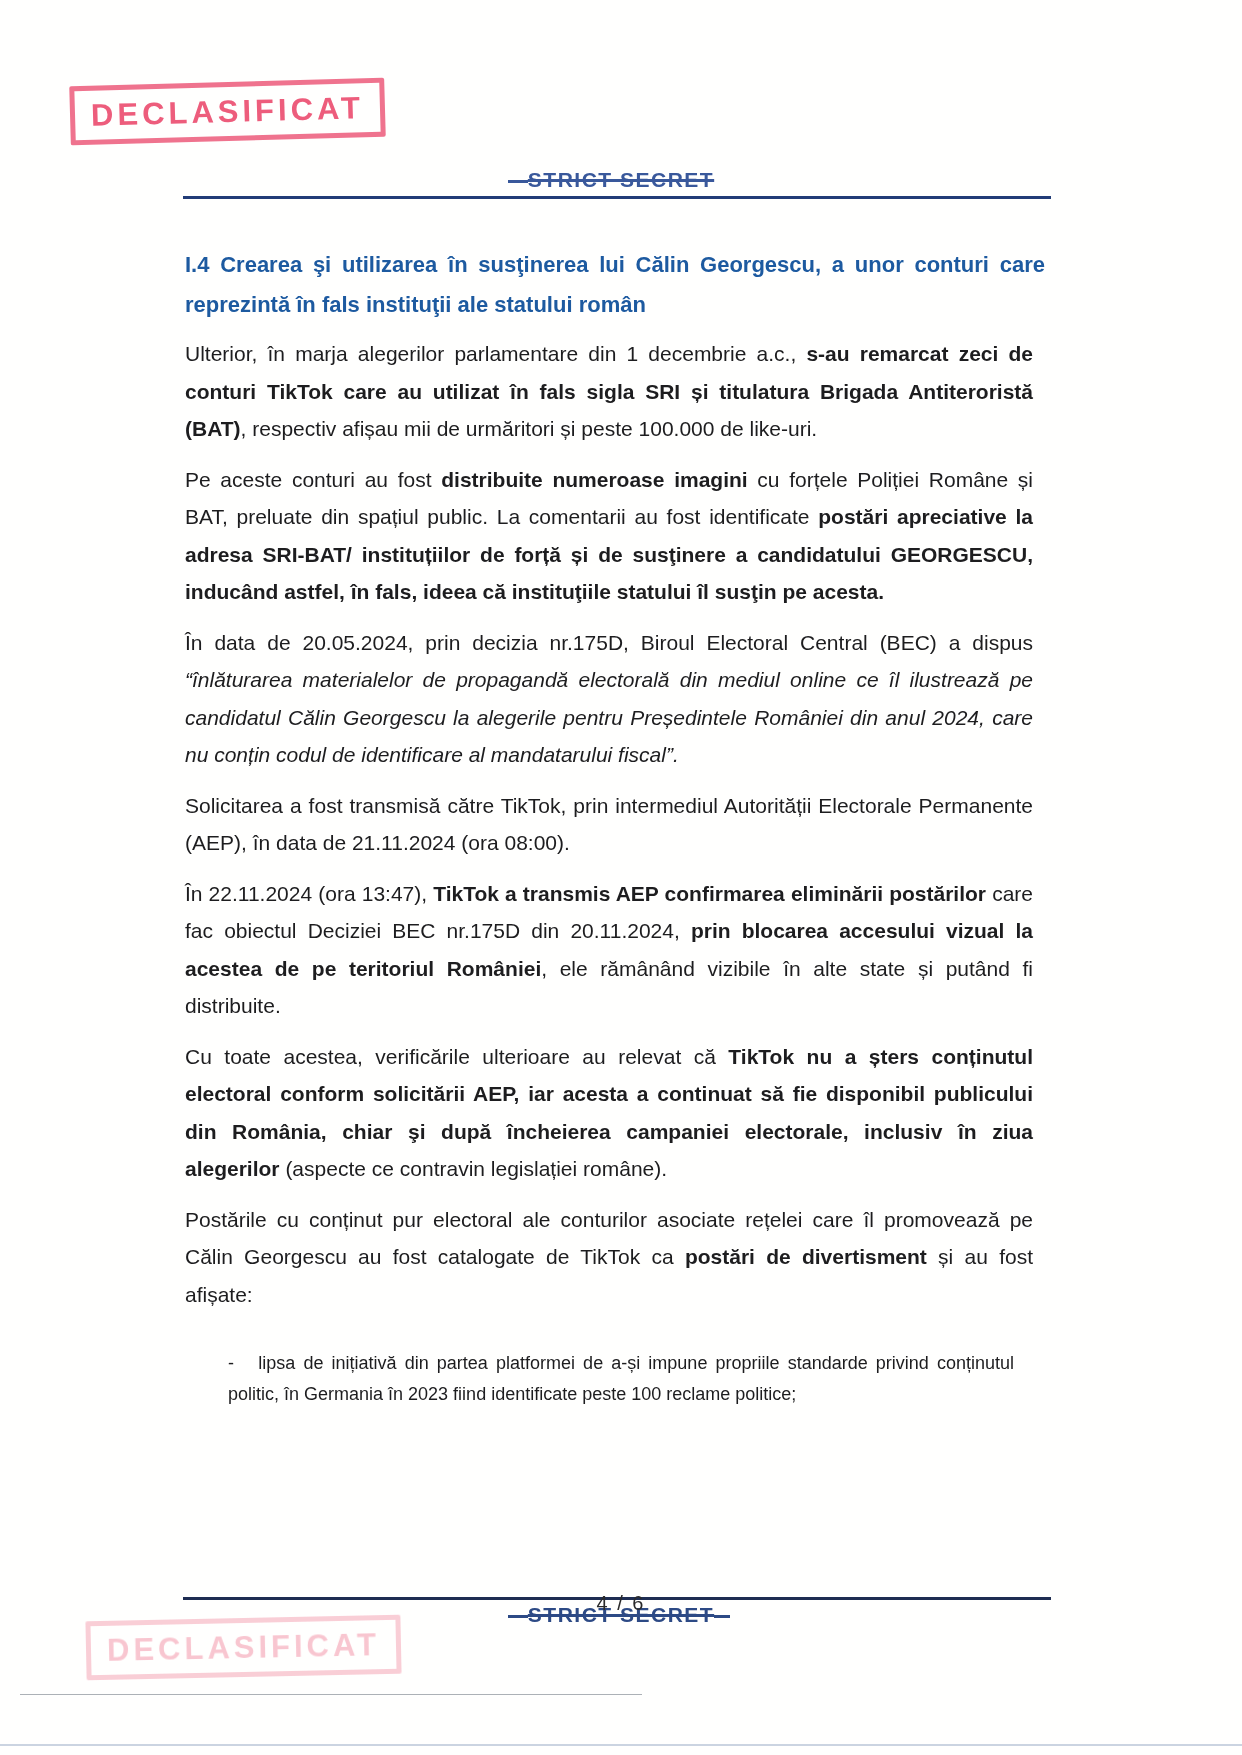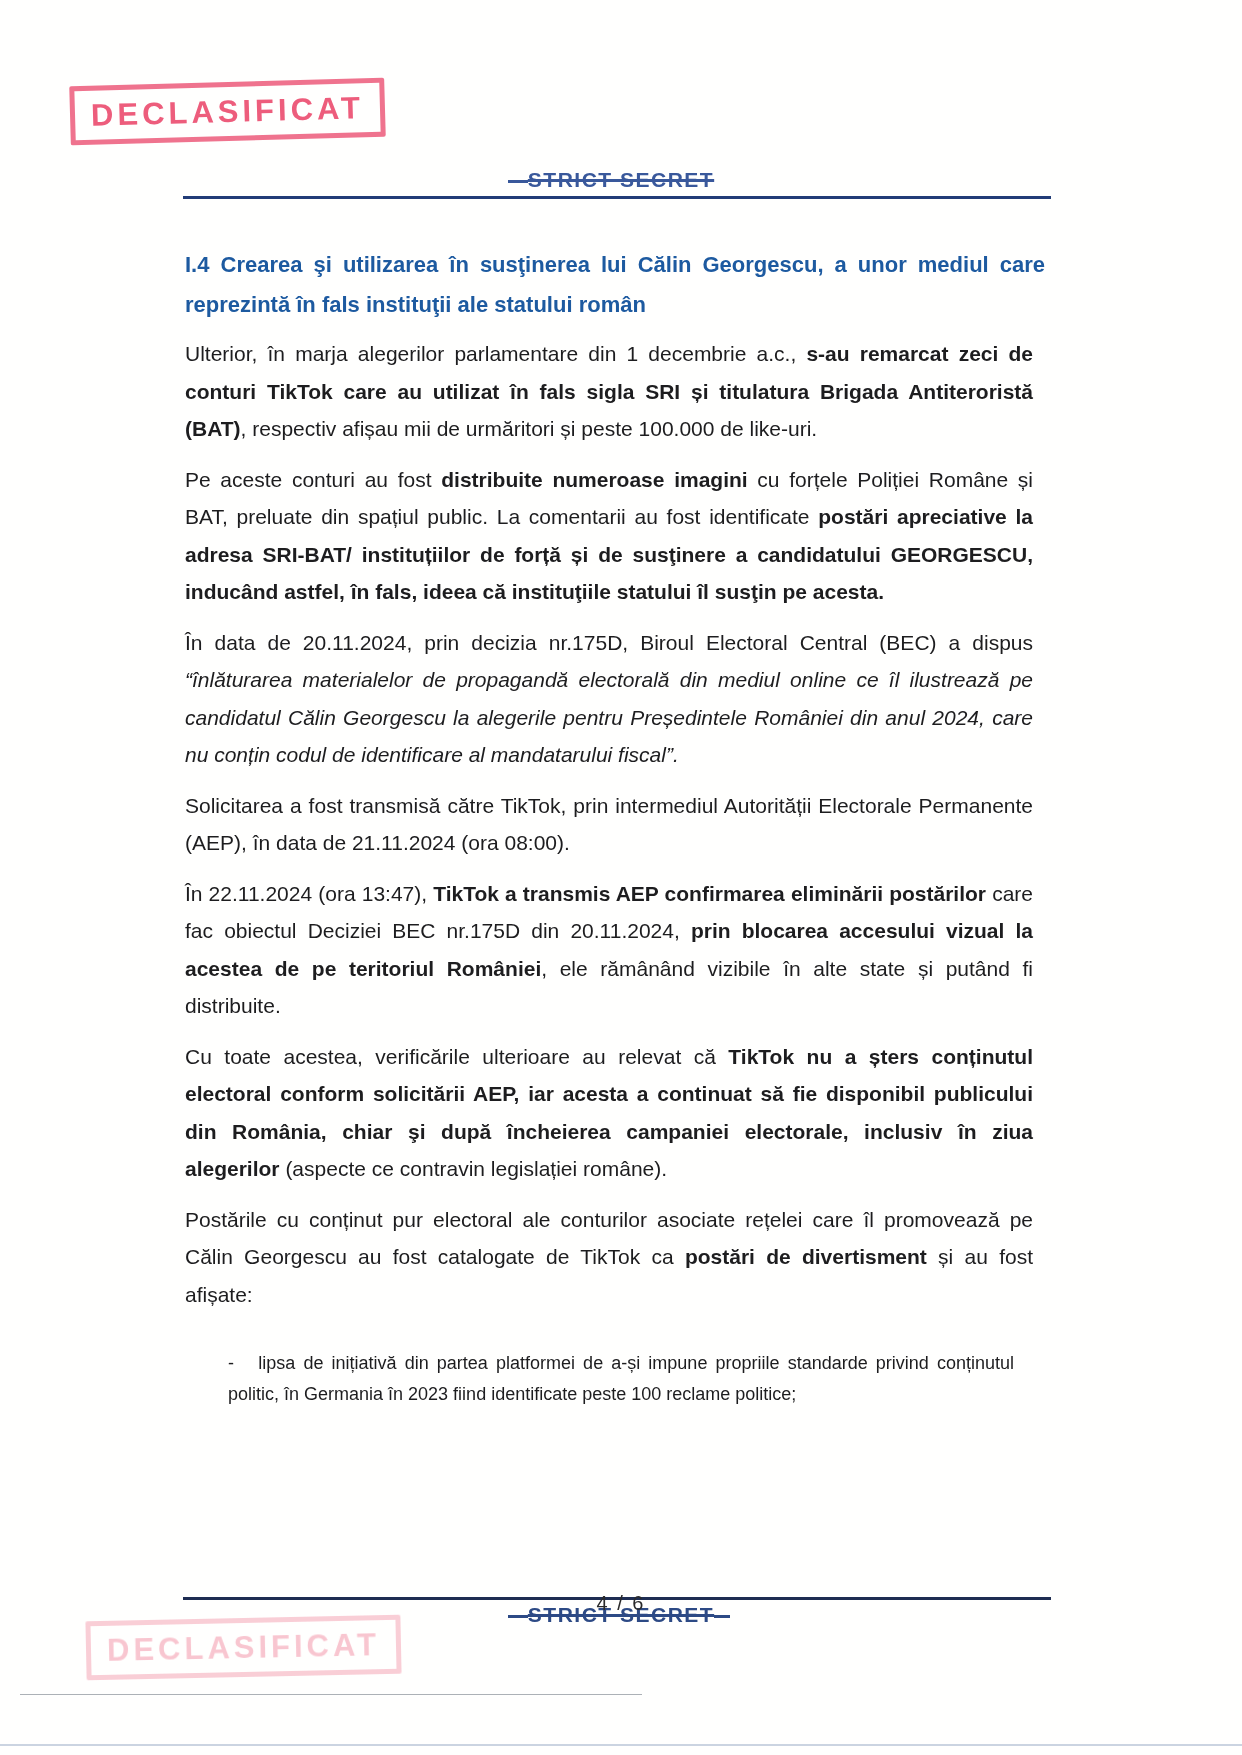--- a/index.html
+++ b/index.html
@@ -72,24 +72,24 @@
   <div class="stamp stamp-top">
     <span>DECLASIFICAT</span>
   </div>
 
   <div class="classification-row row-header">
     <span class="classification">STRICT SECRET</span>
   </div>
   <div class="header-rule"></div>
 
   <main class="content">
-      <h2 class="doc-heading"><span>I.4 Crearea şi utilizarea în susţinerea lui Călin Georgescu, a unor mediul care reprezintă în fals instituţii ale statului român</span></h2>
+      <h2 class="doc-heading"><span>I.4 Crearea şi utilizarea în susţinerea lui Călin Georgescu, a unor conturi care reprezintă în fals instituţii ale statului român</span></h2>
       <p class="para"><span>Ulterior, în marja alegerilor parlamentare din 1 decembrie a.c., </span><b>s-au remarcat zeci de conturi TikTok care au utilizat în fals sigla SRI și titulatura Brigada Antiteroristă (BAT)</b><span>, respectiv afișau mii de urmăritori și peste 100.000 de like-uri.</span></p>
       <p class="para"><span>Pe aceste conturi au fost </span><b>distribuite numeroase imagini</b><span> cu forțele Poliției Române și BAT, preluate din spațiul public. La comentarii au fost identificate </span><b>postări apreciative la adresa SRI-BAT/ instituțiilor de forță și de susţinere a candidatului GEORGESCU, inducând astfel, în fals, ideea că instituţiile statului îl susţin pe acesta.</b></p>
-      <p class="para"><span>În data de 20.11.2024, prin decizia nr.175D, Biroul Electoral Central (BEC) a dispus </span><i>“înlăturarea materialelor de propagandă electorală din mediul online ce îl ilustrează pe candidatul Călin Georgescu la alegerile pentru Președintele României din anul 2024, care nu conțin codul de identificare al mandatarului fiscal”.</i></p>
+      <p class="para"><span>În data de 20.05.2024, prin decizia nr.175D, Biroul Electoral Central (BEC) a dispus </span><i>“înlăturarea materialelor de propagandă electorală din mediul online ce îl ilustrează pe candidatul Călin Georgescu la alegerile pentru Președintele României din anul 2024, care nu conțin codul de identificare al mandatarului fiscal”.</i></p>
       <p class="para"><span>Solicitarea a fost transmisă către TikTok, prin intermediul Autorității Electorale Permanente (AEP), în data de 21.11.2024 (ora 08:00).</span></p>
       <p class="para"><span>În 22.11.2024 (ora 13:47), </span><b>TikTok a transmis AEP confirmarea eliminării postărilor</b><span> care fac obiectul Deciziei BEC nr.175D din 20.11.2024, </span><b>prin blocarea accesului vizual la acestea de pe teritoriul României</b><span>, ele rămânând vizibile în alte state și putând fi distribuite.</span></p>
       <p class="para"><span>Cu toate acestea, verificările ulterioare au relevat că </span><b>TikTok nu a șters conținutul electoral conform solicitării AEP, iar acesta a continuat să fie disponibil publicului din România, chiar şi după încheierea campaniei electorale, inclusiv în ziua alegerilor</b><span> (aspecte ce contravin legislației române).</span></p>
       <p class="para"><span>Postările cu conținut pur electoral ale conturilor asociate rețelei care îl promovează pe Călin Georgescu au fost catalogate de TikTok ca </span><b>postări de divertisment</b><span> și au fost afișate:</span></p>
       <div class="spacer"></div>
       <p class="note"><span>-&nbsp;&nbsp;&nbsp;lipsa de inițiativă din partea platformei de a-și impune propriile standarde privind conținutul politic, în Germania în 2023 fiind identificate peste 100 reclame politice;</span></p>
     </main>
 
   <div class="footer-rule"></div>
   <div class="classification-row row-footer">

